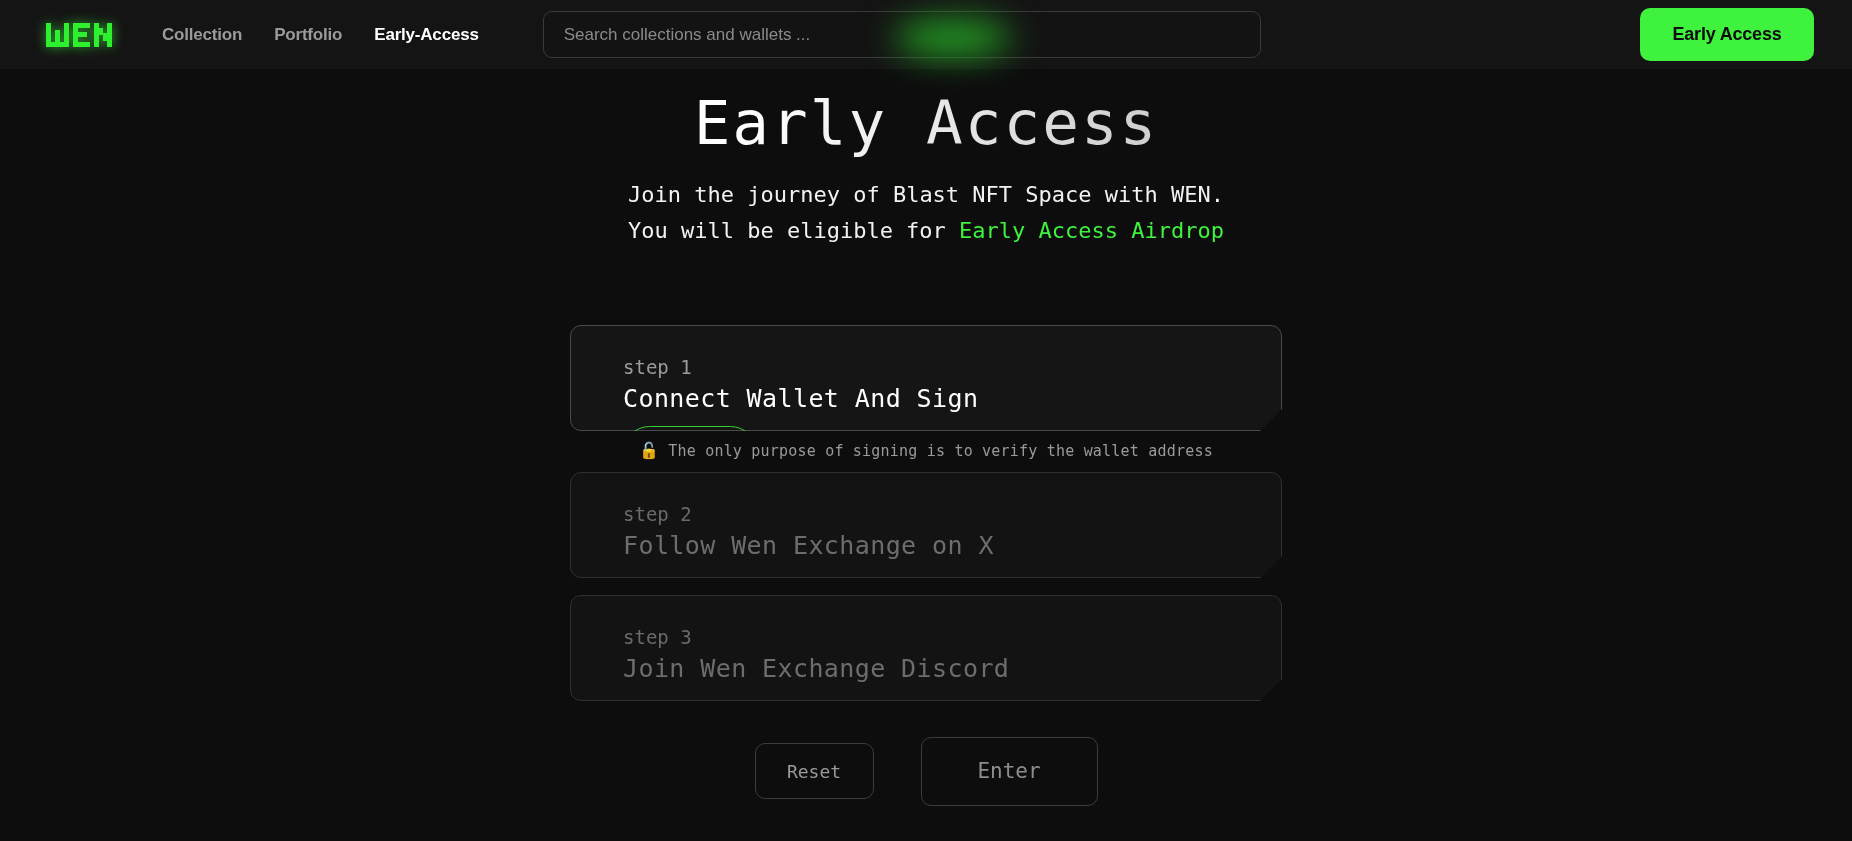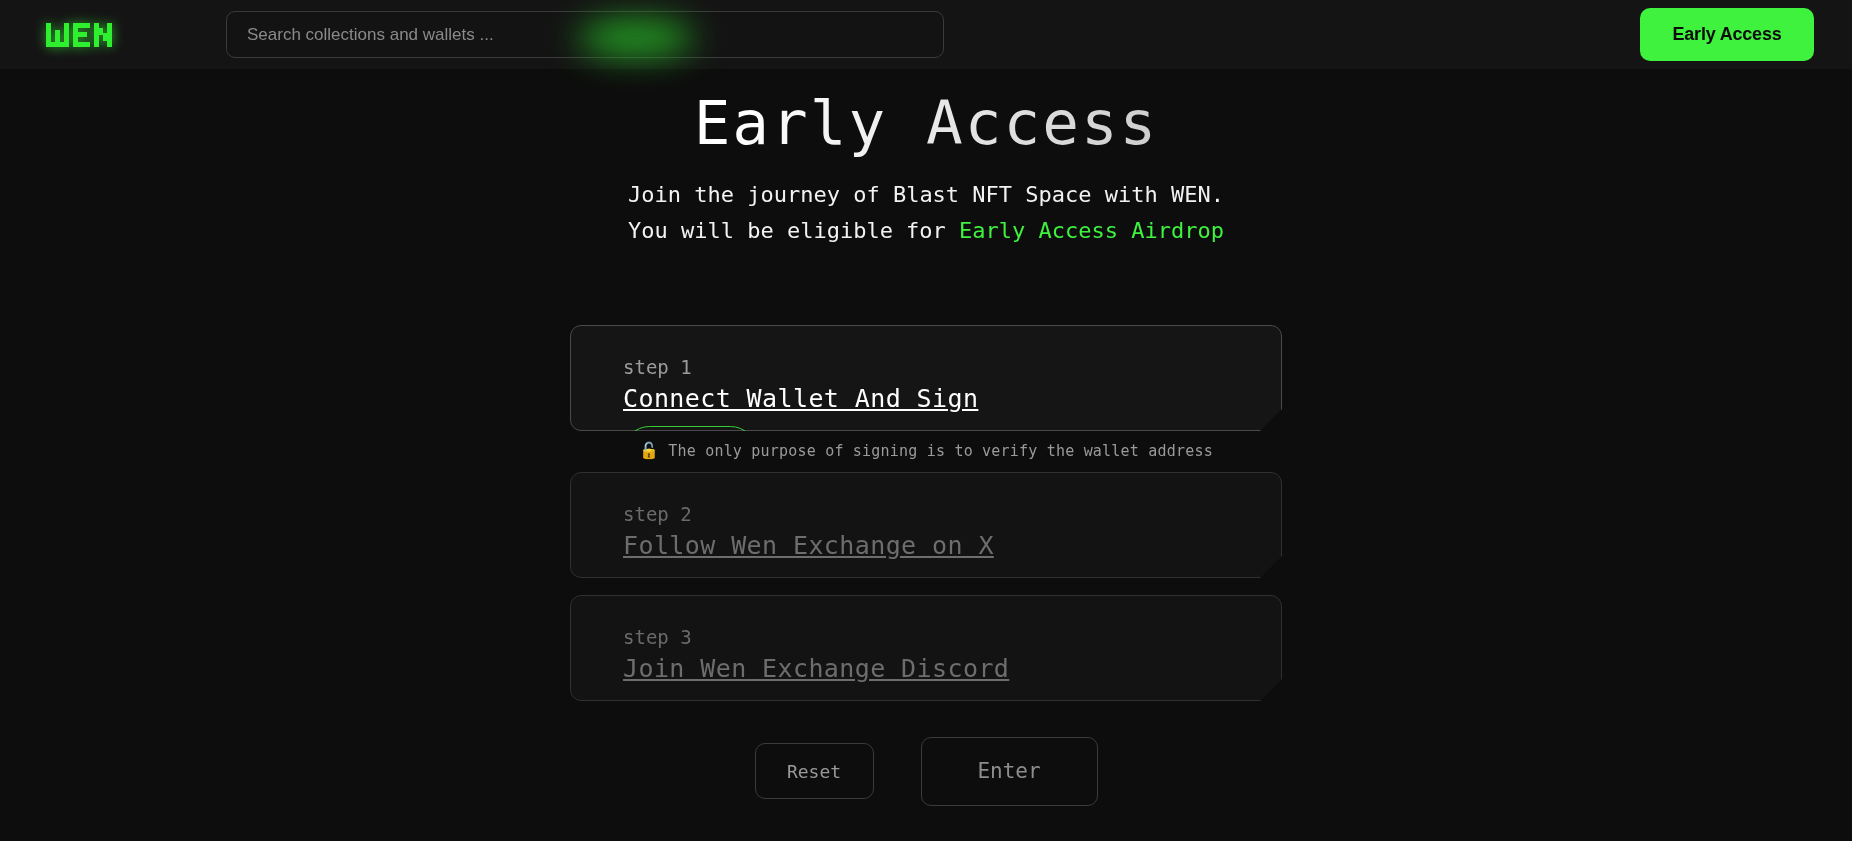--- a/index.html
+++ b/index.html
@@ -175,21 +175,20 @@
     font-size: 19px;
     color: #9b9b9b;
     line-height: 26px;
   }
   .step-title {
     font-family: "DejaVu Sans Mono", monospace;
     font-size: 25px;
     color: #ffffff;
     line-height: 38px;
     letter-spacing: 0.4px;
-    text-decoration: underline;
   }
   .step-card.dim .step-label { color: #6a6a6a; }
   .step-card.dim .step-title { color: #6d6d6d; }
 
   .sign-btn {
     margin-top: 8px;
     margin-right: 24px;
     width: 134px;
     height: 53px;
     border-radius: 27px;
@@ -260,20 +259,25 @@
 
           <rect x="48" y="3" width="5" height="24"></rect>
           <rect x="53" y="8" width="4" height="7"></rect>
           <rect x="57" y="13" width="4" height="8"></rect>
           <rect x="61" y="3" width="5" height="24"></rect>
         </g>
       </svg>
     </span>
   </div>
 
+  <nav class="nav">
+    <a class="nav-link">Collection</a>
+    <a class="nav-link">Portfolio</a>
+    <a class="nav-link active">Early-Access</a>
+  </nav>
 
   <div class="search-wrap">
     <input class="search-input" type="text" placeholder="Search collections and wallets ..." style="">
     <div class="glow-blob"></div>
   </div>
 
   <div class="header-spacer"></div>
 
   <button class="early-access-btn">Early Access</button>
 </header>

